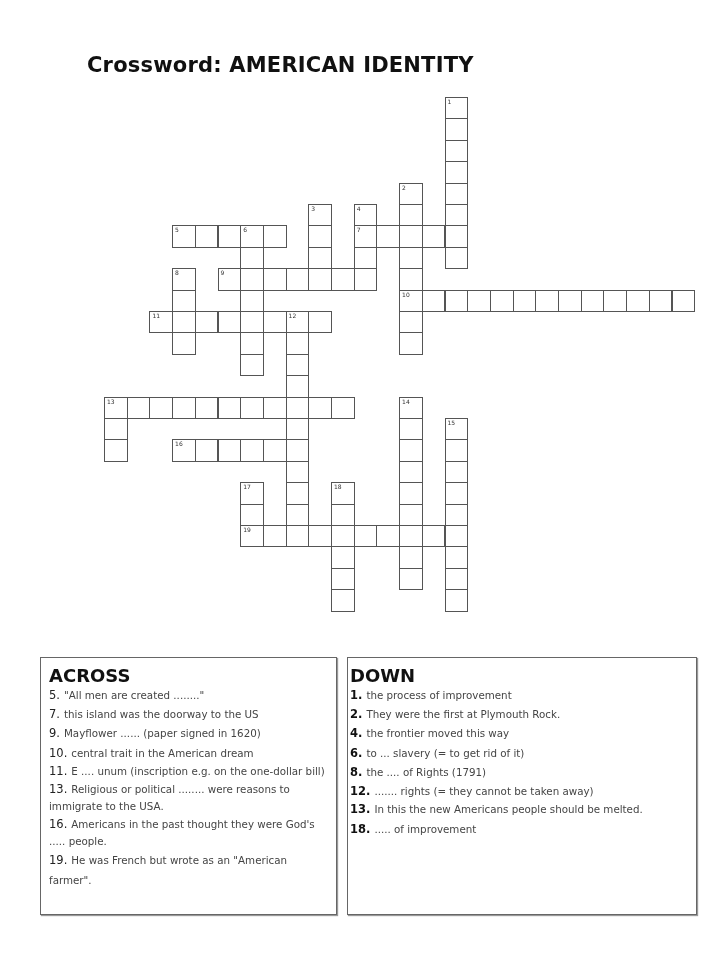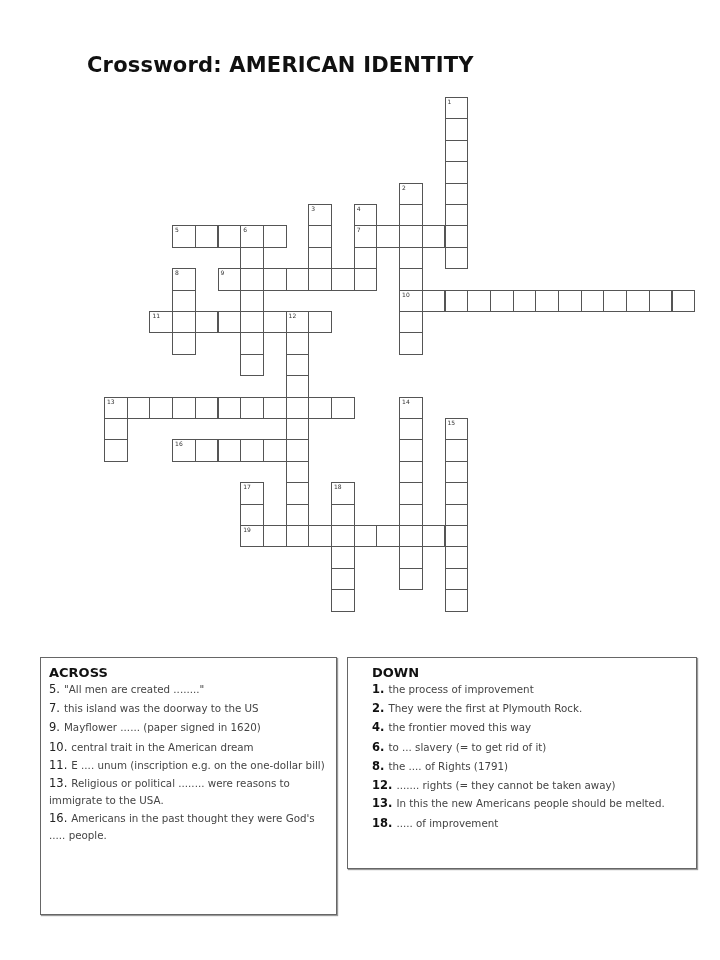--- a/index.html
+++ b/index.html
@@ -7,21 +7,21 @@
          font-family: "DejaVu Sans", sans-serif; color: #222; }
   .title { position: absolute; left: 87px; top: 53px; font-size: 21px; font-weight: bold;
            color: #111; letter-spacing: 0.2px; font-family: "DejaVu Sans", sans-serif; }
   .grid { position: absolute; left: 0; top: 0; width: 720px; height: 640px; }
   .cell { position: absolute; box-sizing: border-box; border: 1px solid #555;
           background: #fff; width: 23.7px; height: 22.4px; }
   .num { position: absolute; left: 2px; top: 0px; font-size: 6px; line-height: 7px;
          color: #333; font-family: "DejaVu Sans", sans-serif; }
   .box { position: absolute; box-sizing: border-box; border: 1.5px solid #666;
          box-shadow: 1px 1px 1px #999; background: #fff; }
-  .box h3 { margin: 0; font-size: 13px; font-weight: bold; color: #111;
+  .box h3 { margin: 0; font-size: 18px; font-weight: bold; color: #111;
             font-family: "DejaVu Sans", sans-serif; }
   .clue { font-size: 10.3px; line-height: 19.2px; color: #444; }
   .clue.wrap { line-height: 16.5px; margin-bottom: 2px; }
   .clue .n { font-size: 11.5px; color: #222; margin-right: 4px; }
   .down .clue .n { font-weight: bold; color: #111; }
 </style>
 </head>
 <body>
 
 <div class="title">Crossword: AMERICAN IDENTITY</div>
@@ -192,24 +192,25 @@
 <div class="box across" style="left:40px; top:657px; width:297px; height:258px; padding:7px 8px 0 8px;">
   <h3>ACROSS</h3>
   <div id="across-list">
       <div class="clue"><span class="n">5.</span><span>"All men are created ........"</span></div>
       <div class="clue"><span class="n">7.</span><span>this island was the doorway to the US</span></div>
       <div class="clue"><span class="n">9.</span><span>Mayflower ...... (paper signed in 1620)</span></div>
       <div class="clue"><span class="n">10.</span><span>central trait in the American dream</span></div>
       <div class="clue wrap"><span class="n">11.</span><span>E .... unum (inscription e.g. on the one-dollar bill)</span></div>
       <div class="clue wrap"><span class="n">13.</span><span>Religious or political ........ were reasons to immigrate to the USA.</span></div>
       <div class="clue wrap"><span class="n">16.</span><span>Americans in the past thought they were God's ..... people.</span></div>
+      <div class="clue"><span class="n">19.</span><span>He was French but wrote as an "American farmer".</span></div>
     </div>
 </div>
 
-<div class="box down" style="left:347px; top:657px; width:350px; height:212px; padding:7px 8px 0 24px;">
+<div class="box down" style="left:347px; top:657px; width:350px; height:258px; padding:7px 8px 0 2px;">
   <h3>DOWN</h3>
   <div id="down-list">
       <div class="clue"><span class="n">1.</span><span>the process of improvement</span></div>
       <div class="clue"><span class="n">2.</span><span>They were the first at Plymouth Rock.</span></div>
       <div class="clue"><span class="n">4.</span><span>the frontier moved this way</span></div>
       <div class="clue"><span class="n">6.</span><span>to ... slavery (= to get rid of it)</span></div>
       <div class="clue"><span class="n">8.</span><span>the .... of Rights (1791)</span></div>
       <div class="clue"><span class="n">12.</span><span>....... rights (= they cannot be taken away)</span></div>
       <div class="clue wrap"><span class="n">13.</span><span>In this the new Americans people should be melted.</span></div>
       <div class="clue"><span class="n">18.</span><span>..... of improvement</span></div>

